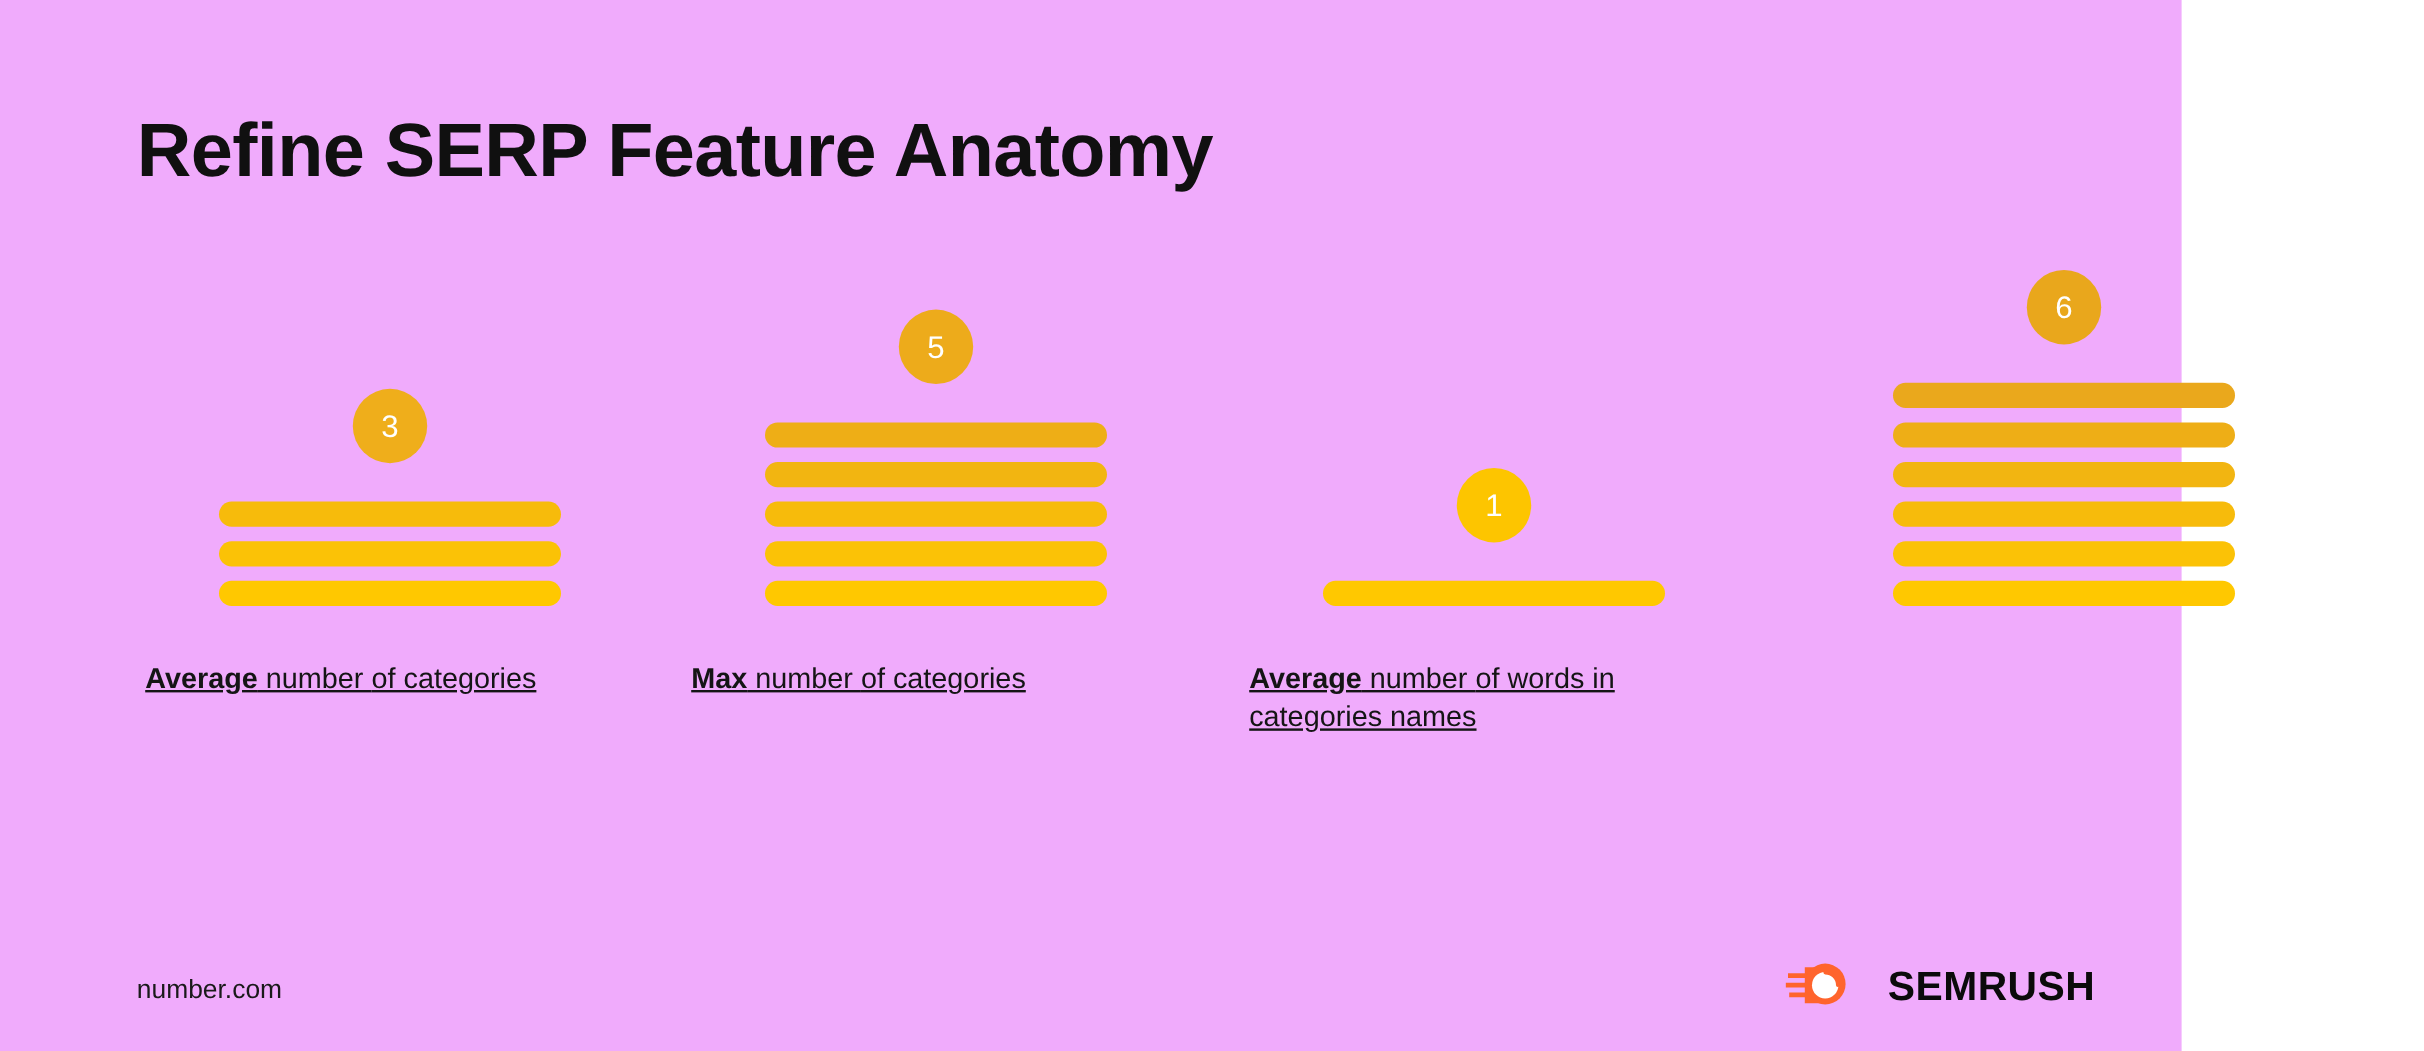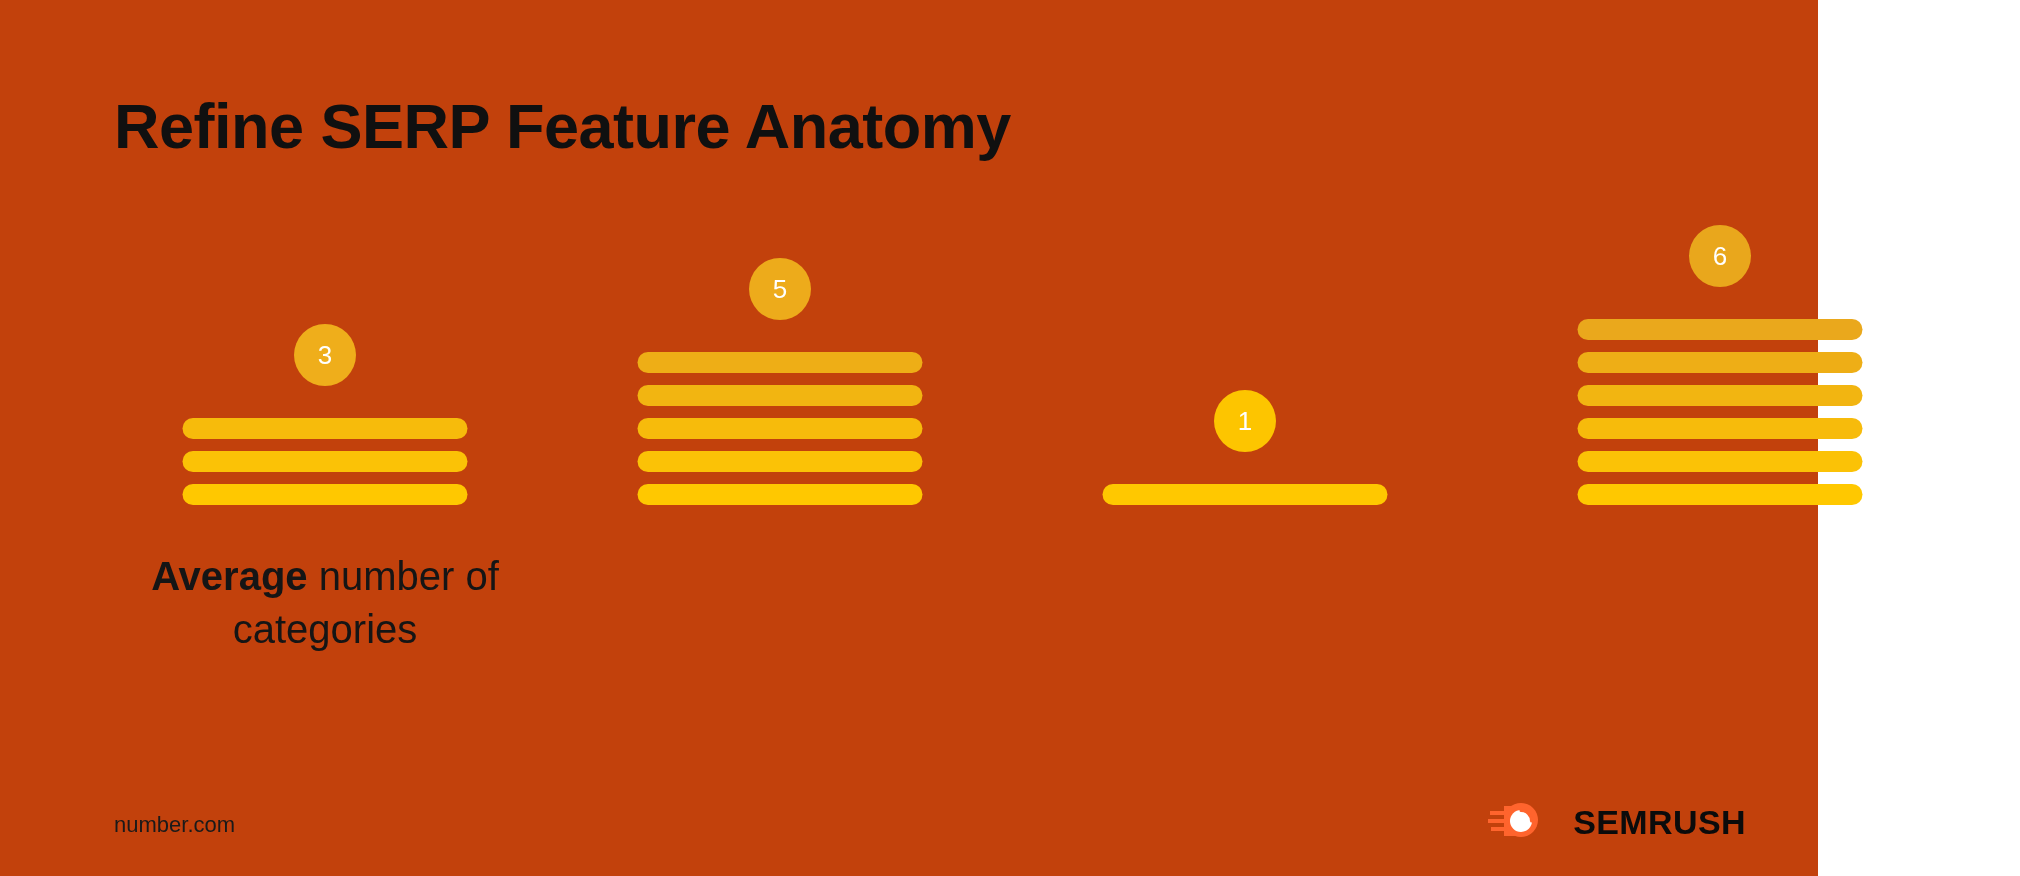--- a/index.html
+++ b/index.html
@@ -9,21 +9,21 @@
     height: 876px;
     background: #ffffff;
     font-family: "Liberation Sans", "DejaVu Sans", sans-serif;
     overflow: hidden;
   }
 
   #canvas {
     position: relative;
     width: 1818px;
     height: 876px;
-    background: #c2410c;
+    background: #f0abfc;
   }
 
   
   #title {
     position: absolute;
     left: 114px;
     top: 92px;
     font-size: 63px;
     font-weight: 700;
     letter-spacing: -0.5px;
@@ -82,26 +82,26 @@
     align-items: center;
     justify-content: center;
     line-height: 1;
   }
 
   .caption {
     position: absolute;
     left: 0;
     right: 0;
     top: 300px;
-    text-align: center;
-    font-size: 40px;
+    font-size: 24px;
     line-height: 1.32;
     color: #151515;
     font-weight: 400;
     padding: 0 6px;
+    text-decoration: underline;
   }
   .caption b { font-weight: 700; }
 
   
   #site-url {
     position: absolute;
     left: 114px;
     top: 812px;
     font-size: 22px;
     color: #1a1a1a;
@@ -143,26 +143,28 @@
       </div>
       <div class="column" style="left: 570px;">
         <div class="stack">
           <div class="bar" style="background: rgb(255, 200, 0);"></div>
           <div class="bar" style="background: rgb(251, 194, 6);"></div>
           <div class="bar" style="background: rgb(247, 187, 11);"></div>
           <div class="bar" style="background: rgb(242, 181, 17);"></div>
           <div class="bar" style="background: rgb(238, 174, 22);"></div>
         </div>
         <div class="badge" style="background: rgb(237, 171, 27); bottom: 370px;">5</div>
+        <div class="caption"><b>Max</b> number <span>of categories</span></div>
       </div>
       <div class="column" style="left: 1035px;">
         <div class="stack">
           <div class="bar" style="background: rgb(255, 200, 0);"></div>
         </div>
         <div class="badge" style="background: rgb(253, 197, 0); bottom: 238px;">1</div>
+        <div class="caption"><b>Average</b> number <span>of words in categories names</span></div>
       </div>
       <div class="column" style="left: 1510px;">
         <div class="stack">
           <div class="bar" style="background: rgb(255, 200, 0);"></div>
           <div class="bar" style="background: rgb(251, 194, 6);"></div>
           <div class="bar" style="background: rgb(247, 187, 11);"></div>
           <div class="bar" style="background: rgb(242, 181, 17);"></div>
           <div class="bar" style="background: rgb(238, 174, 22);"></div>
           <div class="bar" style="background: rgb(234, 168, 28);"></div>
         </div>

